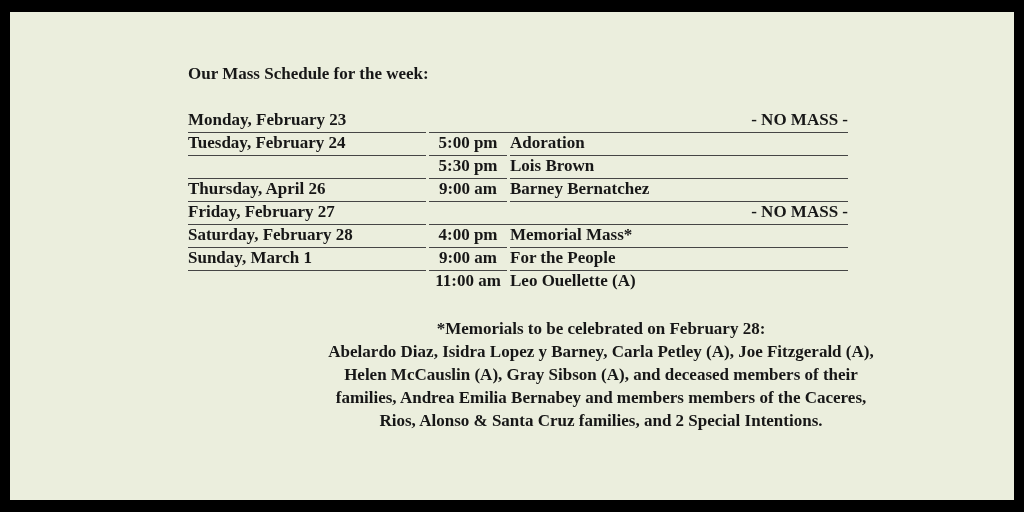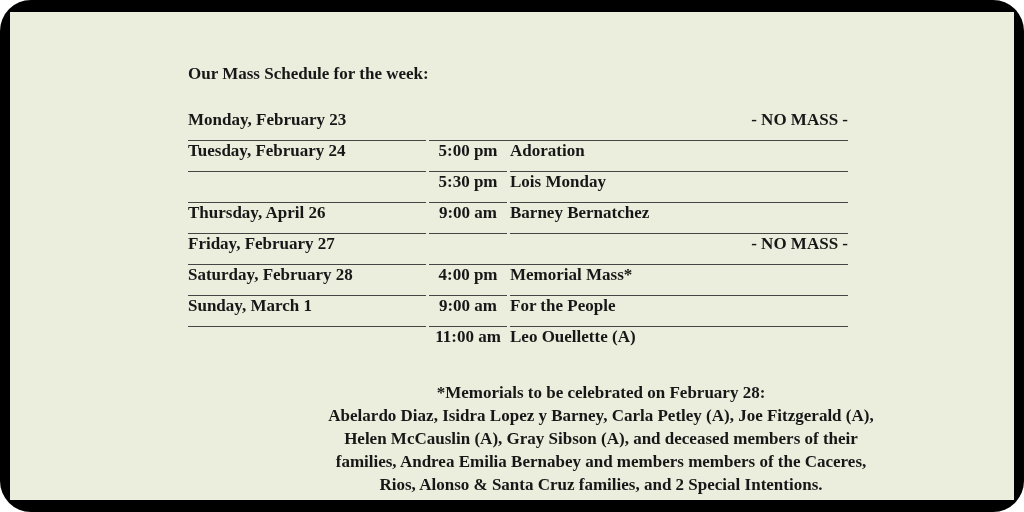--- a/index.html
+++ b/index.html
@@ -12,21 +12,20 @@
   body { background: #ffffff; }
   .frame {
     position: relative;
     width: 1024px;
     height: 512px;
     background: var(--frame-border);
     overflow: hidden;
     font-family: "Liberation Serif", "DejaVu Serif", serif;
     font-weight: bold;
     color: var(--text);
-    border-radius: 31px;
   }
   .page {
     position: absolute;
     left: 10px;
     top: 12px;
     right: 10px;
     bottom: 12px;
     background: var(--page-bg);
   }
   .content {
@@ -40,21 +39,21 @@
   }
   table.schedule {
     border-collapse: separate;
     border-spacing: 3px 0;
     table-layout: fixed;
     width: 663px;
     margin: 25px 0 0 -3px;
     font-size: 17px;
   }
   table.schedule td {
-    padding: 0 0 11px 0;
+    padding: 0 0 3px 0;
     border-bottom: 1px solid var(--rule);
     line-height: 19px;
     vertical-align: bottom;
     overflow: hidden;
     white-space: nowrap;
   }
   td.col-time { text-align: center; padding-right: 3px; }
   td.col-detail { padding-left: 6px; }
   td.col-nomass { text-align: right; }
   tr.no-line td { border-bottom: 1px solid transparent; }
@@ -86,21 +85,21 @@
               <td colspan="2" class="col-nomass">- NO MASS -</td>
             </tr>
             <tr>
               <td class="col-day">Tuesday, February 24</td>
               <td class="col-time">5:00 pm</td>
               <td class="col-detail">Adoration</td>
             </tr>
             <tr>
               <td class="col-day"></td>
               <td class="col-time">5:30 pm</td>
-              <td class="col-detail">Lois Monday</td>
+              <td class="col-detail">Lois Brown</td>
             </tr>
             <tr>
               <td class="col-day">Thursday, April 26</td>
               <td class="col-time">9:00 am</td>
               <td class="col-detail">Barney Bernatchez</td>
             </tr>
             <tr>
               <td class="col-day">Friday, February 27</td>
               <td colspan="2" class="col-nomass">- NO MASS -</td>
             </tr>

